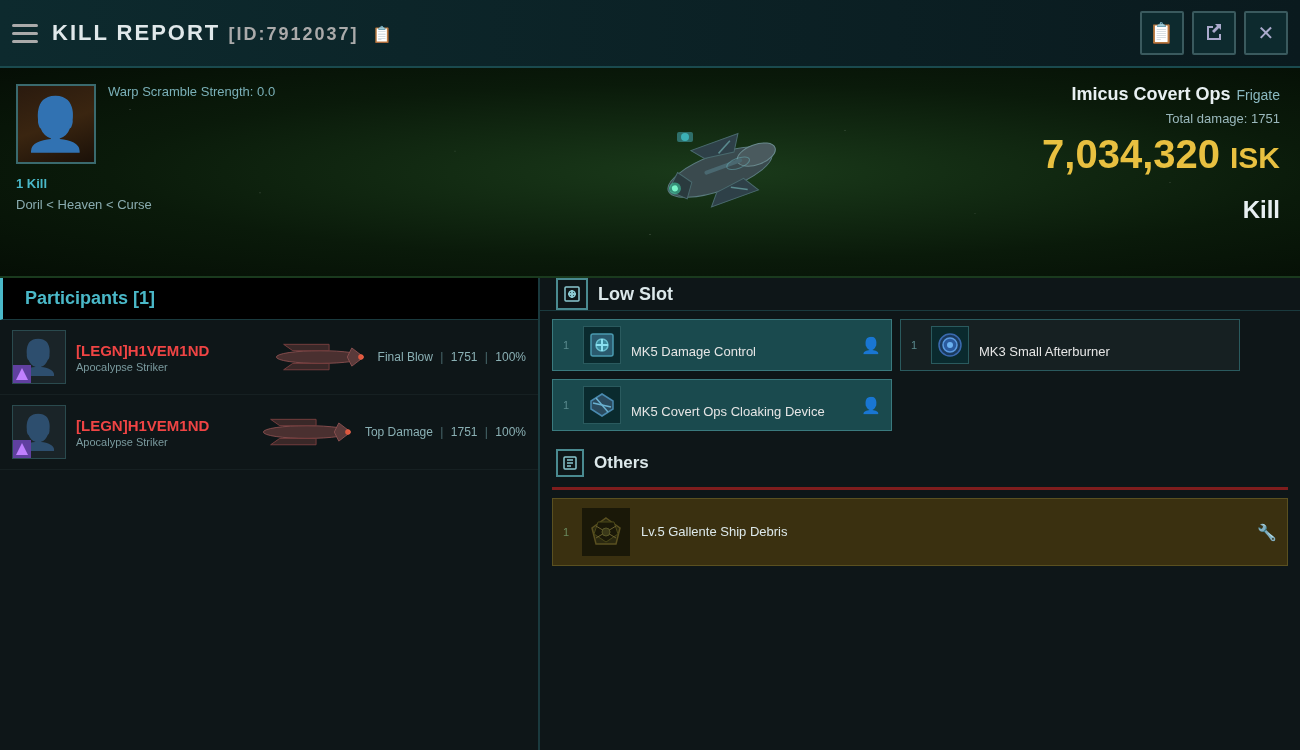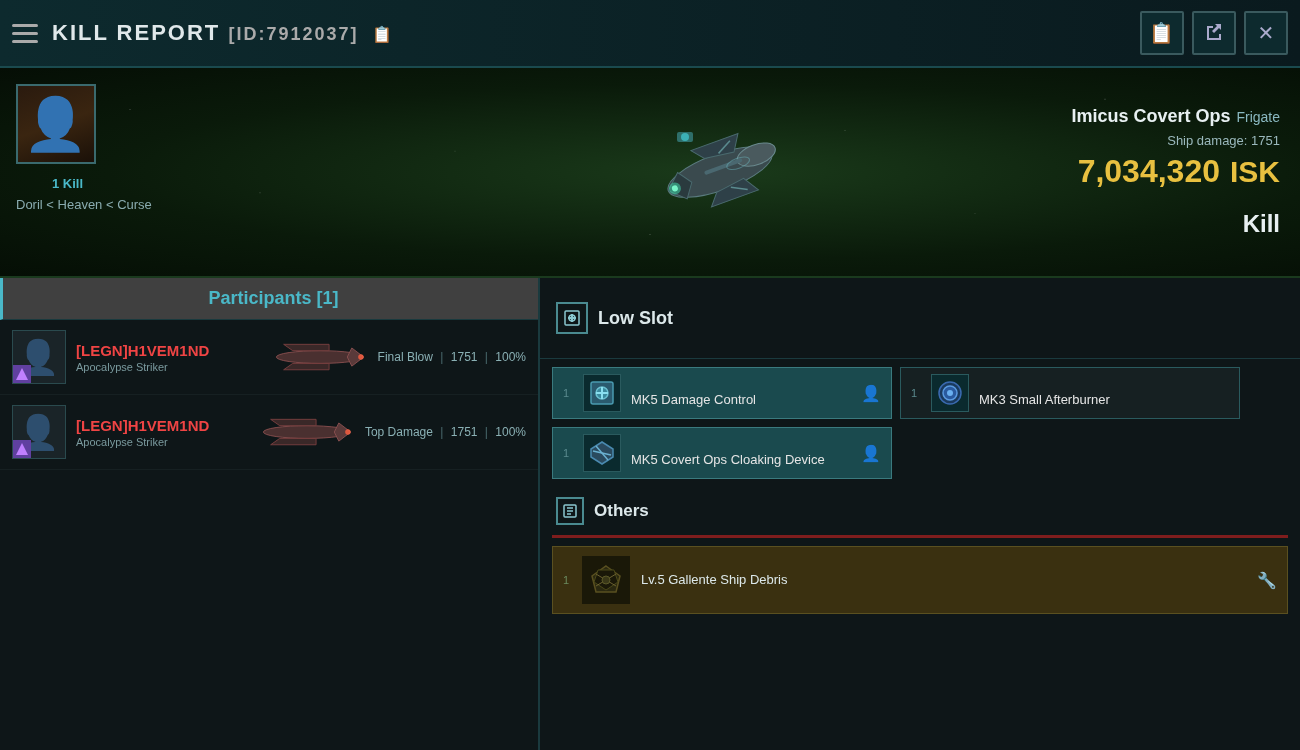--- a/index.html
+++ b/index.html
@@ -184,21 +184,21 @@
       width: 220px;
       height: 180px;
     }
 
     
     .hero-right {
       width: 280px;
       display: flex;
       flex-direction: column;
       align-items: flex-end;
-      justify-content: center;
+      justify-content: flex-start;
       padding: 16px 20px;
       position: relative;
       z-index: 1;
     }
     .ship-name {
       font-size: 18px;
       font-weight: bold;
       color: #e8f0f2;
       text-align: right;
     }
@@ -208,21 +208,21 @@
       text-align: right;
       margin-bottom: 8px;
     }
     .total-damage-label {
       font-size: 13px;
       color: #9ab8bc;
       text-align: right;
       margin-bottom: 2px;
     }
     .isk-value {
-      font-size: 32px;
+      font-size: 40px;
       font-weight: bold;
       color: #e8c040;
       text-align: right;
       line-height: 1.1;
     }
     .isk-label {
       font-size: 30px;
       color: #e8c040;
       font-weight: bold;
       margin-left: 6px;
@@ -248,22 +248,21 @@
       border-right: 2px solid #1a3a3e;
       display: flex;
       flex-direction: column;
     }
     .participants-header {
       display: flex;
       align-items: center;
       padding: 10px 16px;
       border-bottom: 1px solid #1a3a3e;
       border-left: 3px solid #4ab8c8;
-      background: #404040;
-      justify-content: center;
+      background: #000000;
     }
     .participants-title {
       font-size: 18px;
       font-weight: bold;
       color: #4ab8c8;
       margin-left: 6px;
     }
     .participant-row {
       display: flex;
       align-items: center;
@@ -343,21 +342,21 @@
     .equipment-panel {
       flex: 1;
       display: flex;
       flex-direction: column;
       padding: 0;
       overflow-y: auto;
     }
     .section-header {
       display: flex;
       align-items: center;
-      padding: 24px 16px;
+      padding: 0 16px;
       border-bottom: 1px solid #1a3a3e;
     }
     .section-icon {
       width: 32px;
       height: 32px;
       border: 2px solid #4a8a90;
       display: flex;
       align-items: center;
       justify-content: center;
       margin-right: 10px;
@@ -503,23 +502,24 @@
 
 <div class="hero">
   <div class="hero-bg"></div>
 
   <div class="hero-left">
     <div class="hero-identity">
       <div class="avatar">
         <div class="avatar-face"></div>
       </div>
       <div class="hero-info">
-      </div>
-    </div>
-    <div class="kill-badge" style="margin-top:12px;margin-left:36px;">1 Kill</div>
+        <div class="pilot-stat">Warp Scramble Strength: 0.0</div>
+      </div>
+    </div>
+    <div class="kill-badge" style="margin-top:12px;">1 Kill</div>
     <div class="kill-location">Doril &lt; Heaven &lt; Curse</div>
   </div>
 
   <div class="hero-ship">
     <svg class="ship-svg" viewBox="0 0 220 180" xmlns="http://www.w3.org/2000/svg">
 
       <g transform="translate(110,90) rotate(-20)">
 
         <ellipse cx="0" cy="0" rx="55" ry="18" fill="#3a4a4e" stroke="#5a7a7e" stroke-width="1"></ellipse>
 
@@ -547,21 +547,21 @@
       </g>
     </svg>
   </div>
 
   <div class="hero-right">
     <div style="display:flex; align-items:baseline; gap:6px; justify-content:flex-end;">
       <span class="ship-name">Imicus Covert Ops</span>
       <span class="ship-class">Frigate</span>
     </div>
     <div class="total-damage-label">
-      <span>Ship damage:</span>&nbsp;<span>1751</span>
+      <span>Total damage:</span>&nbsp;<span>1751</span>
     </div>
     <div style="display:flex; align-items:baseline; gap:4px; margin-top:4px;">
       <span class="isk-value">7,034,320</span>
       <span class="isk-label">ISK</span>
     </div>
     <div class="kill-result">Kill</div>
   </div>
 </div>
 
 <div class="lower">

